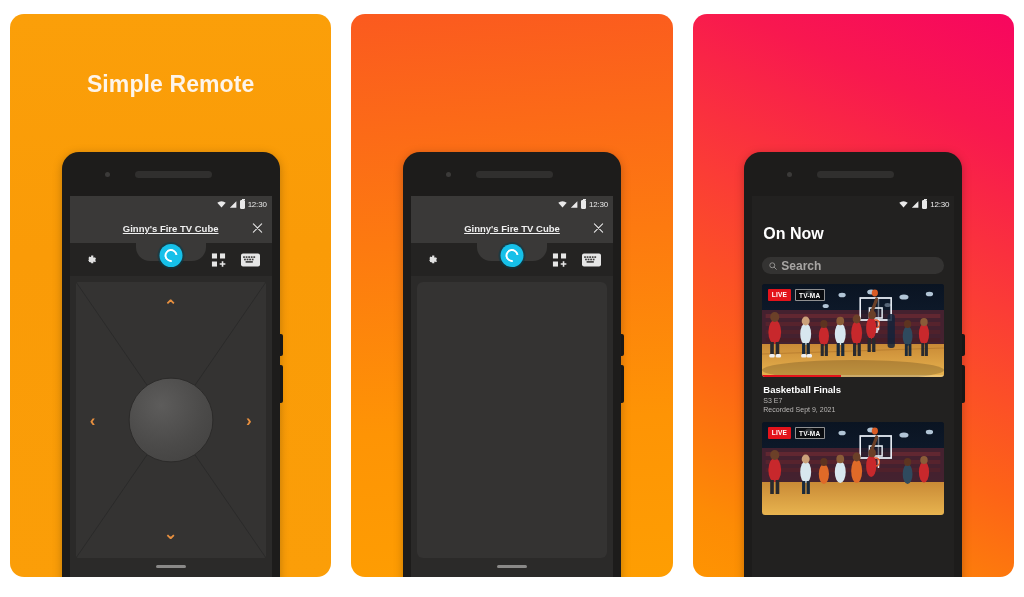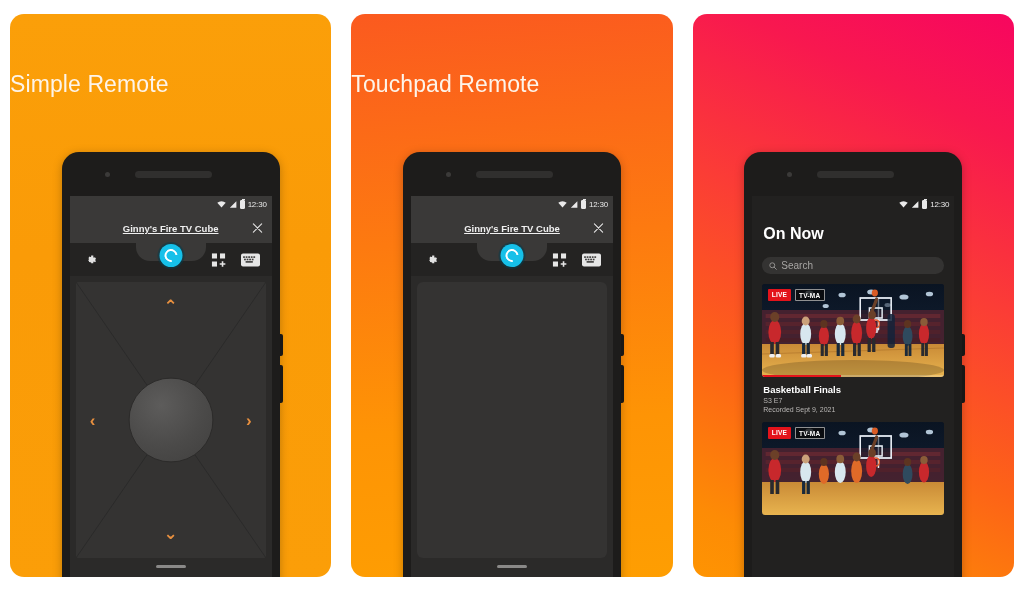--- a/index.html
+++ b/index.html
@@ -9,22 +9,22 @@
   }
   .stage{ position:relative; width:1024px; height:597px; display:flex; gap:20px; padding:14px 10px 20px 10px; }
 
   
   .panel{ position:relative; flex:1; border-radius:14px; overflow:hidden; }
   .panel-1{ background:linear-gradient(178deg,#fb9f09 0%,#fa9b07 42%,#fb9e08 100%); }
   .panel-2{ background:linear-gradient(176deg,#fb5a1f 0%,#fd7a10 40%,#fe9405 72%,#fe9e02 100%); }
   .panel-3{ background:linear-gradient(205deg,#f7065f 0%,#f8184f 18%,#fb3c36 42%,#fd6317 68%,#fd8b05 90%,#fe9402 100%); }
 
   .panel-title{
-    position:absolute; left:0; right:0; top:57px; 
-    font-size:23px; font-weight:normal; color:#fdf4ea; letter-spacing:.1px;
+    position:absolute; left:0; right:0; top:57px; text-align:center;
+    font-size:23px; font-weight:bold; color:#fdf4ea; letter-spacing:.1px;
   }
 
   
   .phone{
     position:absolute; left:50%; transform:translateX(-50%);
     top:138px; width:218px; height:503px;
     background:#1d1c1b; border-radius:17px 17px 4px 4px;
     box-shadow:0 2px 10px rgba(0,0,0,.25);
   }
   .bezel-top{ position:relative; height:44px; }
@@ -100,21 +100,21 @@
   .navbar .sq{ width:10px; height:10px; border:1.6px solid #f2f2f2; border-radius:1px; }
 
   
   .tv-body{ flex:1; background:#222120; padding:9px 10px 0 10px; overflow:hidden; }
   .on-now{ font-size:16px; font-weight:bold; color:#ffffff; margin:3px 0 14px 1px; }
   .search{
     height:17px; border-radius:9px; background:#343332;
     display:flex; align-items:center; gap:4px; padding:0 7px; margin-bottom:10px;
   }
   .search .sr-ic{ width:8px; height:8px; }
-  .search .sr-tx{ font-size:10px; color:#a7a5a3; }
+  .search .sr-tx{ font-size:12px; color:#a7a5a3;font-weight:bold; }
 
   .card{ margin-bottom:9px; }
   .thumb{ position:relative; width:100%; height:93px; border-radius:3px; overflow:hidden; background:#0b1220; }
   .thumb svg{ position:absolute; inset:0; width:100%; height:100%; }
   .badges{ position:absolute; left:6px; top:5px; display:flex; gap:4px; z-index:3; }
   .bd-live{ background:#e3131b; color:#fff; font-size:6.5px; font-weight:bold; padding:1.5px 3.5px; border-radius:1px; letter-spacing:.2px; }
   .bd-rate{ background:rgba(10,10,10,.78); color:#fff; font-size:6.5px; font-weight:bold; padding:1.5px 3.5px; border-radius:1px; border:1px solid rgba(255,255,255,.55); letter-spacing:.2px; }
   .prog{ position:absolute; left:0; right:0; bottom:0; height:2.5px; background:rgba(255,255,255,.22); z-index:3; }
   .prog i{ display:block; height:100%; background:#e3131b; }
   .c-title{ font-size:9.5px; font-weight:bold; color:#ffffff; margin:7px 0 2px 1px; }
@@ -227,21 +227,20 @@
           <div class="tri"></div>
           <div class="cir"></div>
           <div class="sq"></div>
         </div>
 
       </div>
     </div>
   </div>
 
   <div class="panel panel-2">
-    <div class="panel-title">Touchpad Remote</div>
 
     <div class="phone">
       <div class="bezel-top">
         <div class="cam"></div>
         <div class="speaker"></div>
       </div>
       <div class="side-btn pwr"></div>
       <div class="side-btn vol"></div>
 
       <div class="screen">

